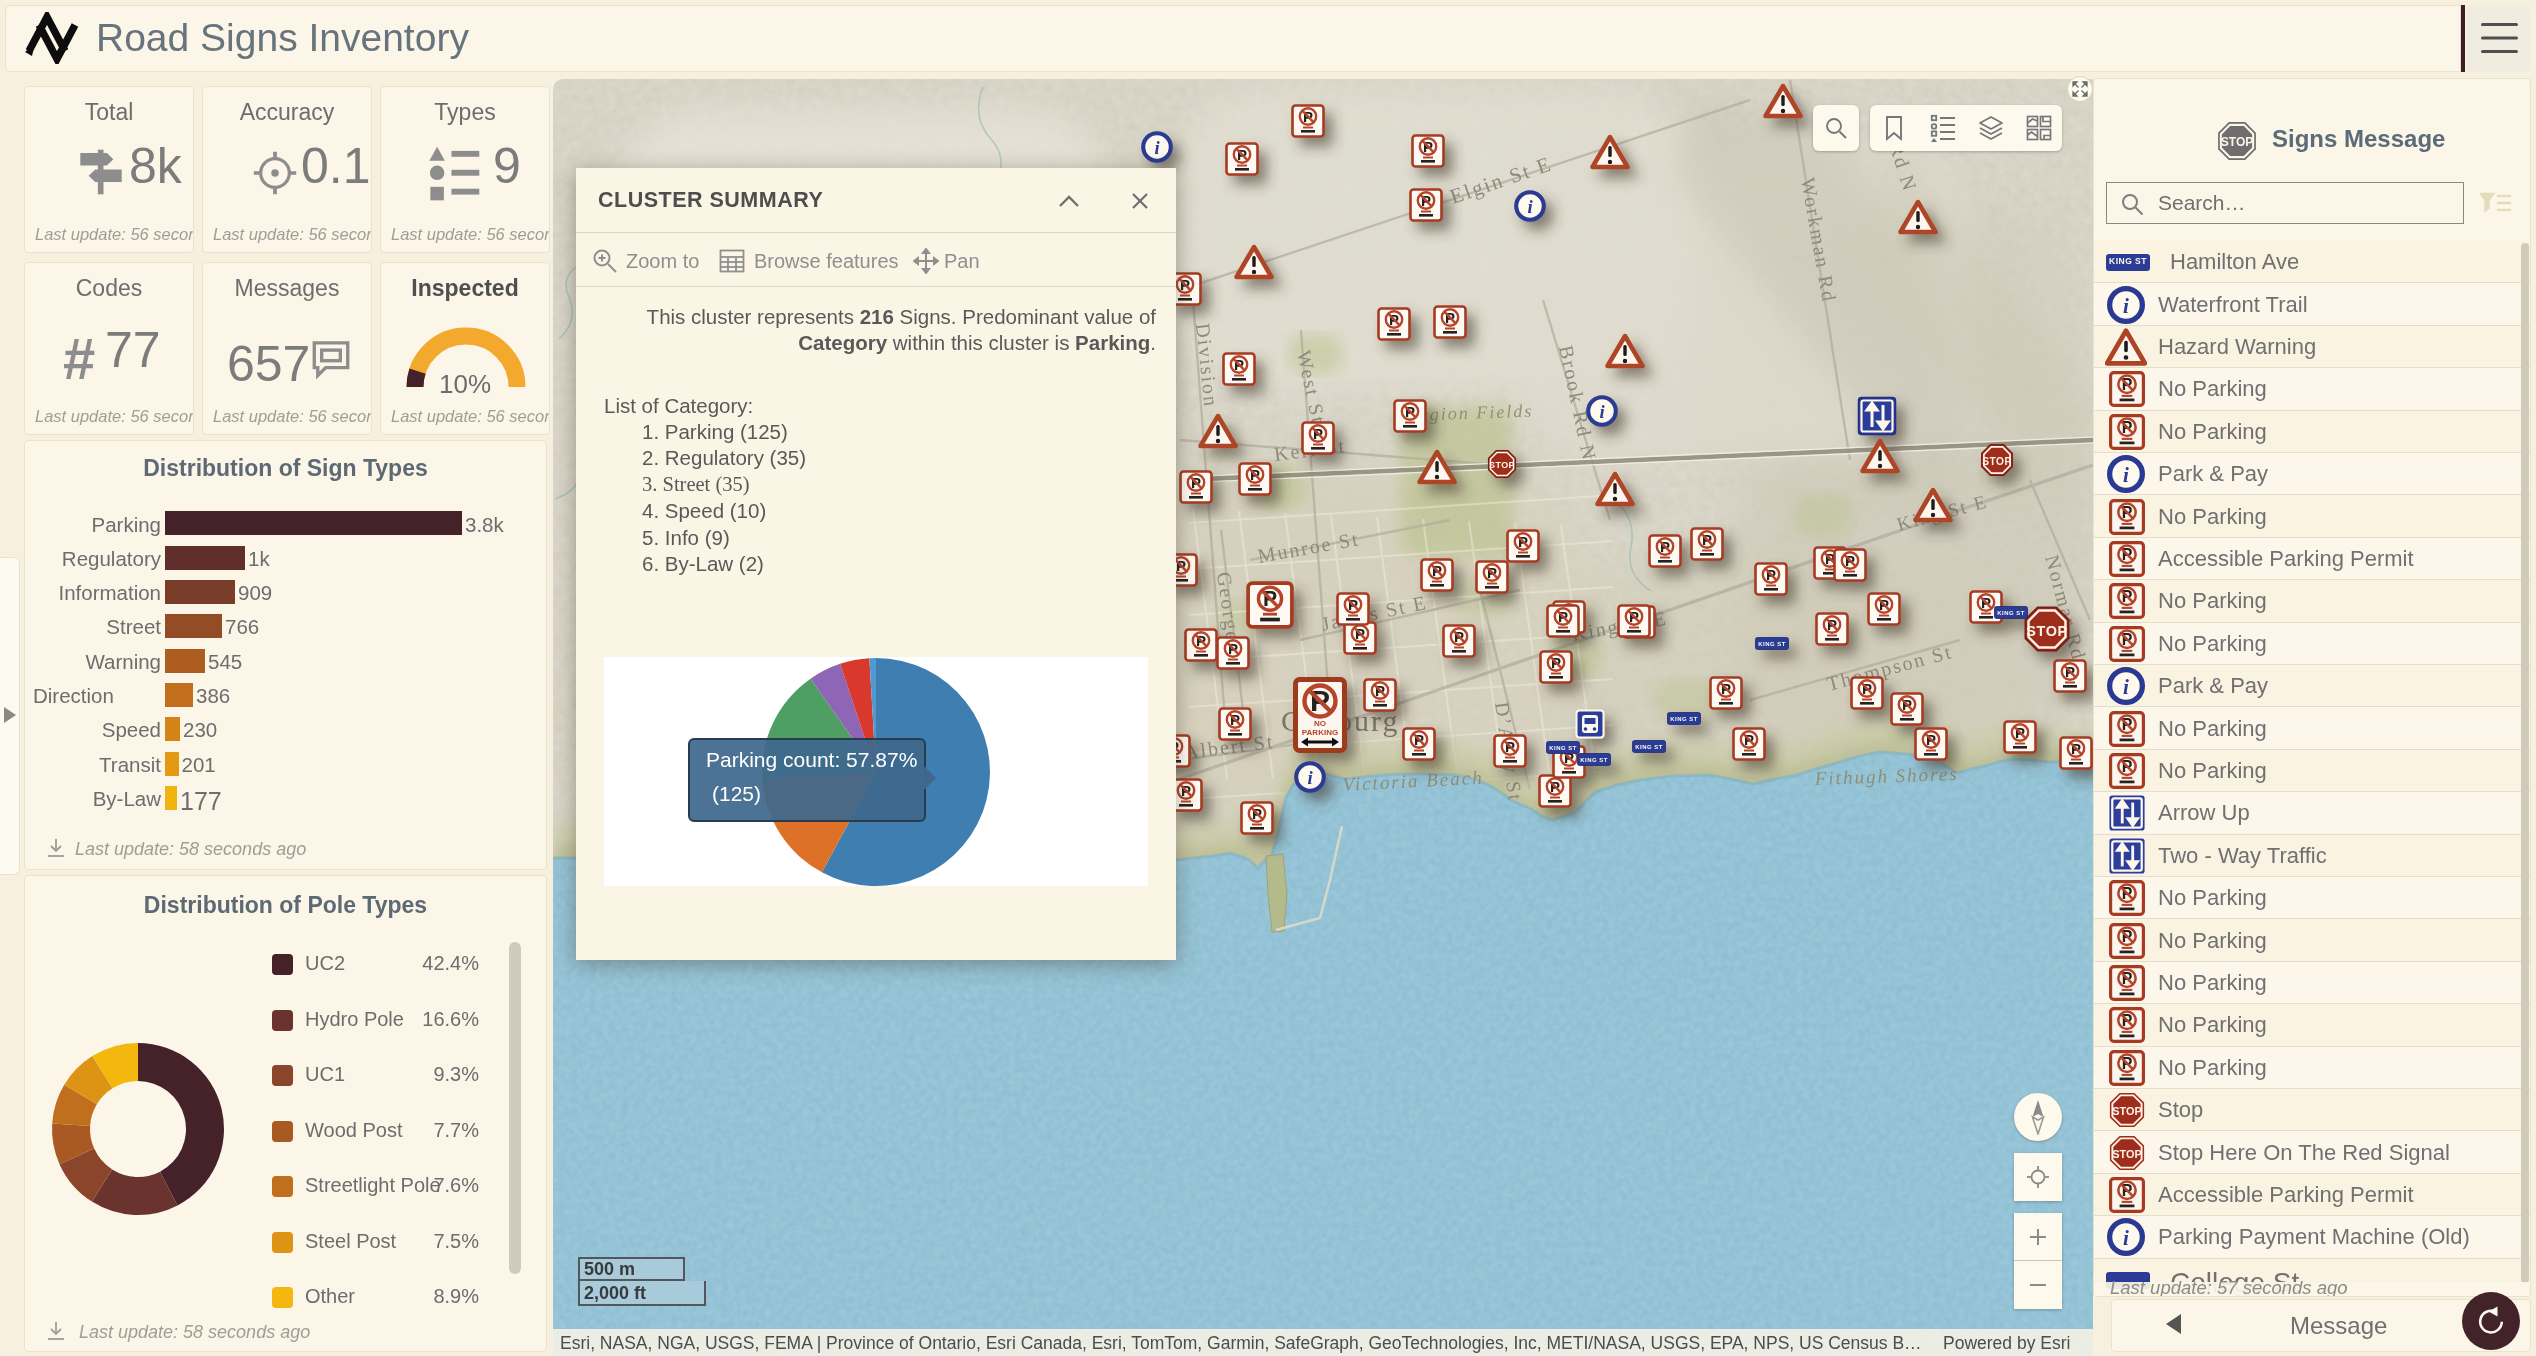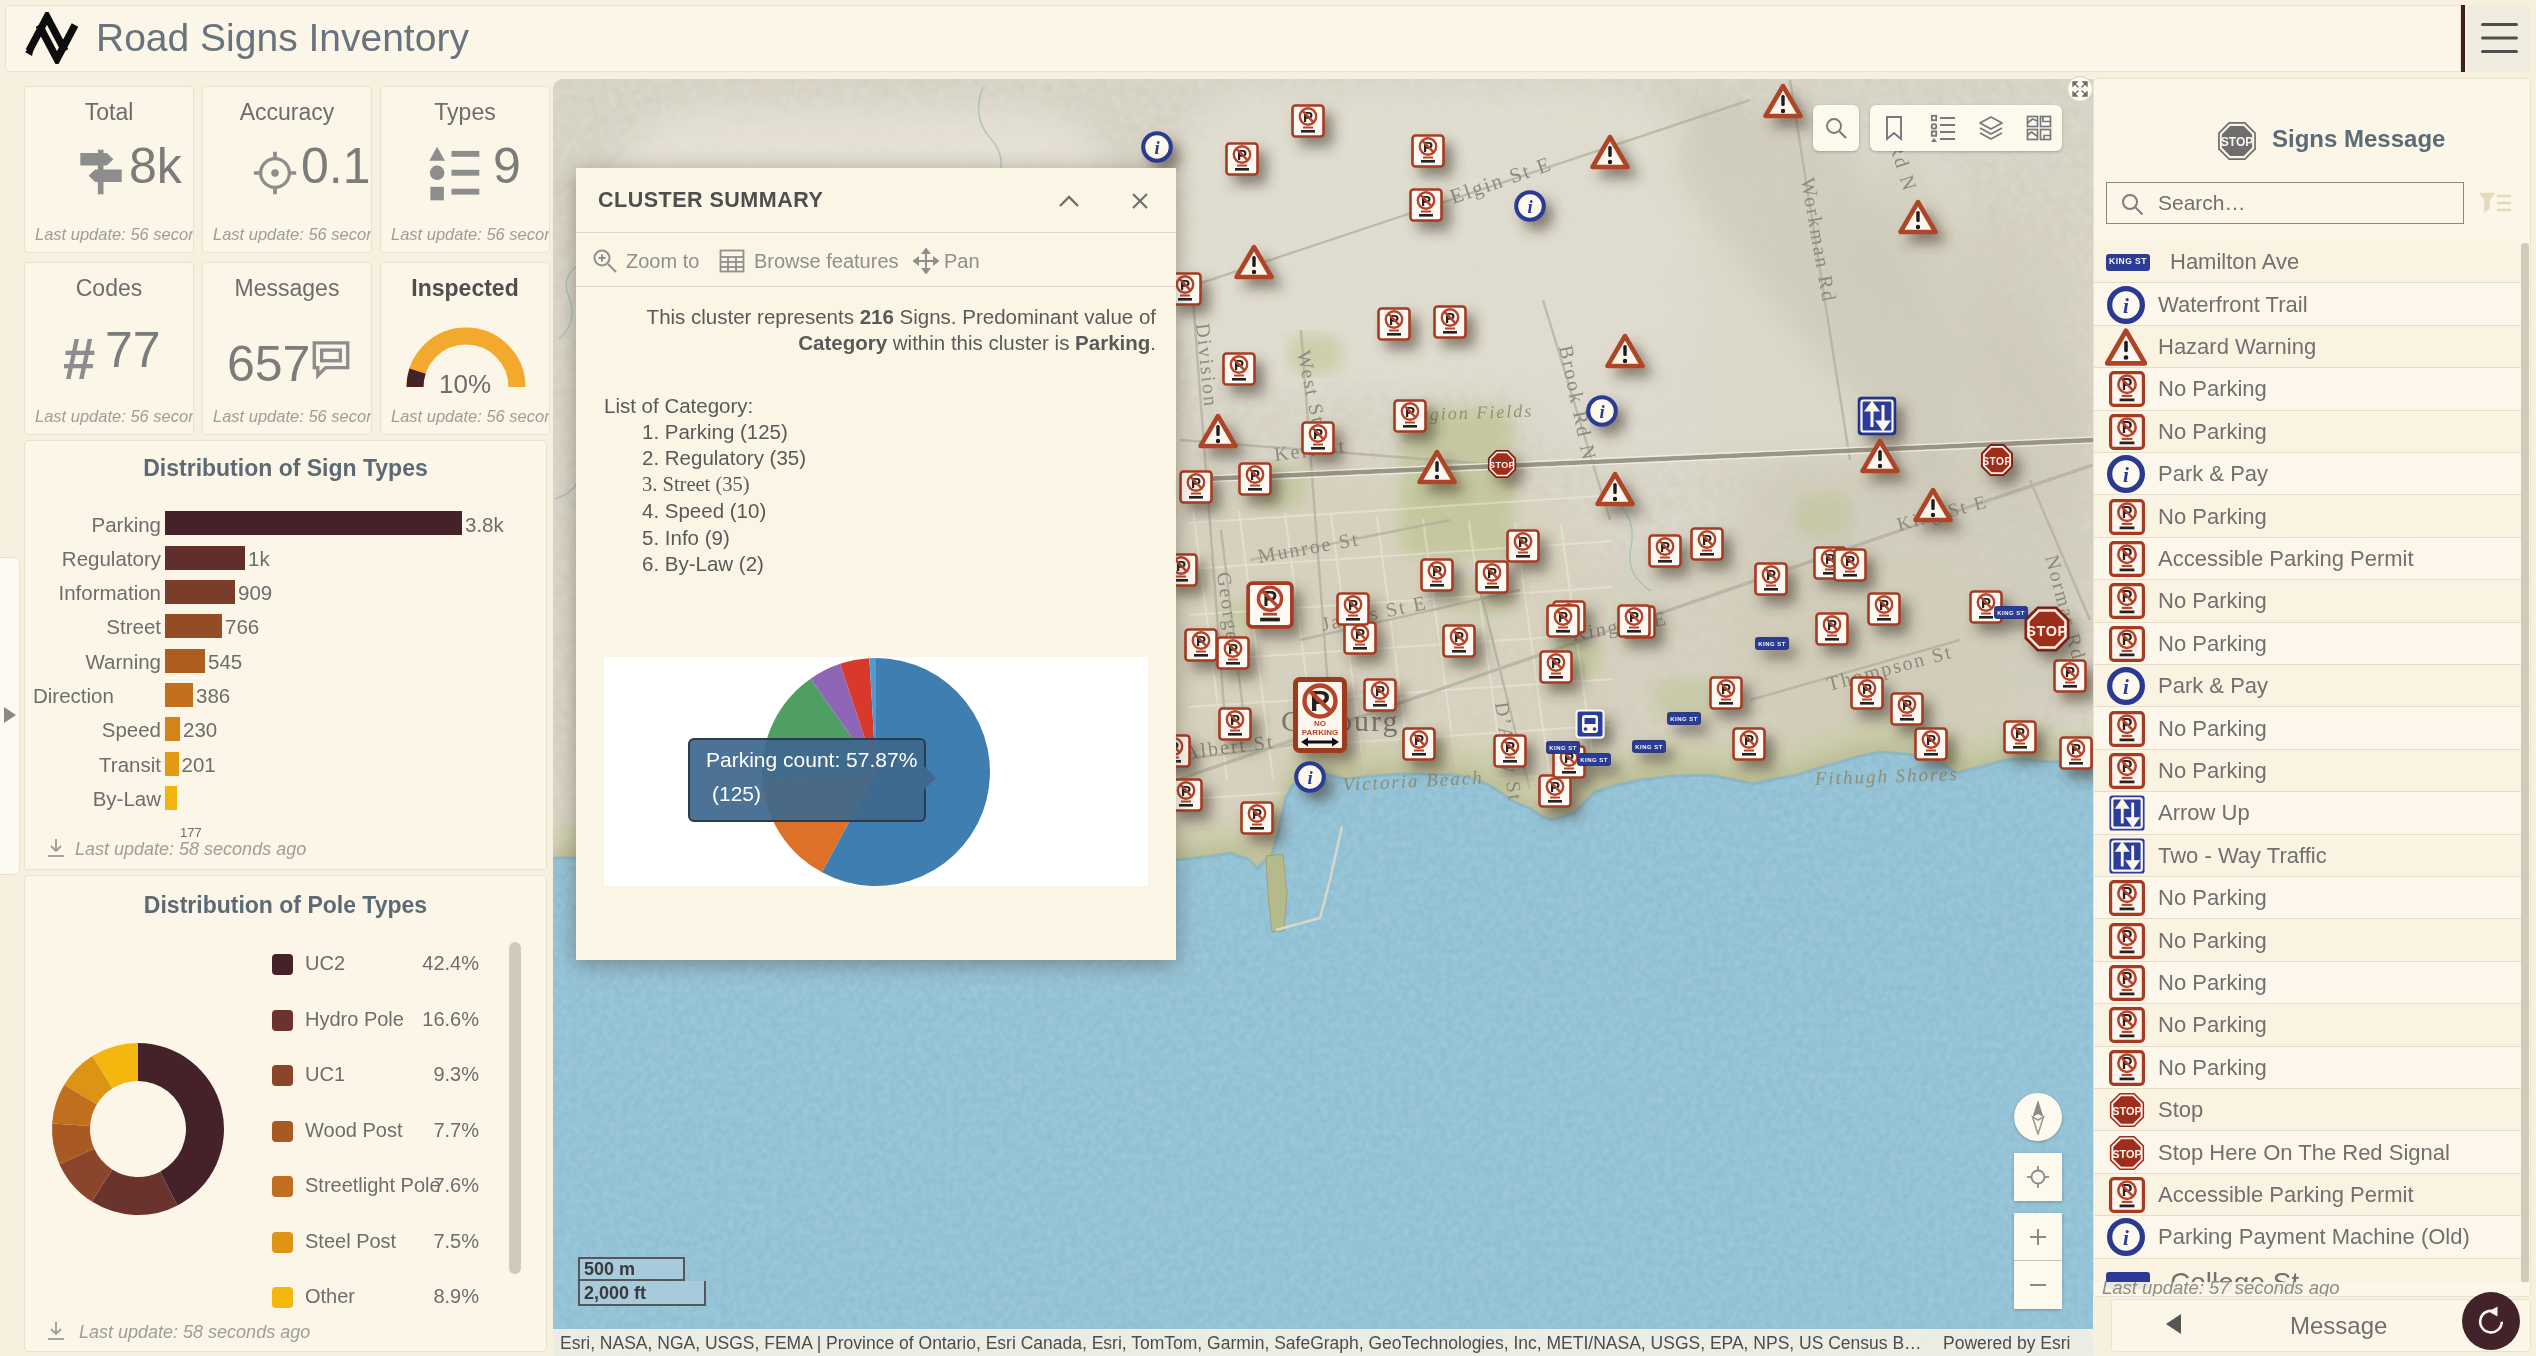--- a/index.html
+++ b/index.html
@@ -114,21 +114,21 @@
     <div class="abs" style="left:140px;top:242px;width:28px;height:24px;background:#c16f1c;"></div>
     <div class="abs" style="left:171px;top:243px;font-size:20.5px;color:#6d6d6d;">386</div>
     <div class="abs" style="left:8px;top:277px;width:128px;text-align:right;font-size:20.5px;color:#6d6d6d;">Speed</div>
     <div class="abs" style="left:140px;top:276px;width:15px;height:24px;background:#d48417;"></div>
     <div class="abs" style="left:158px;top:277px;font-size:20.5px;color:#6d6d6d;">230</div>
     <div class="abs" style="left:8px;top:312px;width:128px;text-align:right;font-size:20.5px;color:#6d6d6d;">Transit</div>
     <div class="abs" style="left:140px;top:311px;width:13.5px;height:24px;background:#e39a12;"></div>
     <div class="abs" style="left:156.5px;top:312px;font-size:20.5px;color:#6d6d6d;">201</div>
     <div class="abs" style="left:8px;top:346px;width:128px;text-align:right;font-size:20.5px;color:#6d6d6d;">By-Law</div>
     <div class="abs" style="left:140px;top:345px;width:12px;height:24px;background:#f1b30e;"></div>
-    <div class="abs" style="left:155px;top:346px;font-size:13px;color:#6d6d6d;margin-top:38px;">177</div>
+    <div class="abs" style="left:155px;top:346px;font-size:25px;color:#6d6d6d;">177</div>
     <svg class="abs" style="left:20px;top:396px" width="22" height="22" viewBox="0 0 22 22">
       <g stroke="#9e9e96" stroke-width="1.8" fill="none">
         <path d="M11,2 v11"></path>
         <path d="M6,9 l5,5 l5,-5"></path>
         <path d="M3,19 h16"></path>
       </g>
     </svg>
     <div class="lu" style="left:50px;top:398px;font-size:18px;">Last update: 58 seconds ago</div>
   </div>
 <div class="panel" style="left:24px;top:875px;width:523px;height:477px;">
@@ -799,21 +799,21 @@
     <svg class="abs" style="left:13px;top:1139.4px" width="38" height="38" viewBox="0 0 36 36">
       <circle cx="18" cy="18" r="15.5" fill="#fdf9ee" stroke="#2a3a92" stroke-width="5"></circle>
       <text x="18" y="26" font-family="Liberation Serif,serif" font-size="20" font-weight="bold" font-style="italic" fill="#2a3a92" text-anchor="middle">i</text>
     </svg>
     <div class="abs" style="left:64px;top:1145.4px;font-size:22px;color:#707070;">Parking Payment Machine (Old)</div>
     <div class="abs" style="left:0;top:1179.6px;width:436px;height:42.4px;background:#faf3e1;border-bottom:1px solid #e3ddc9;box-sizing:border-box;"></div>
     <div class="abs" style="left:12px;top:1192.8px;width:44px;height:17px;background:#2c3c96;border-radius:3px;"></div>
     <div class="abs" style="left:76px;top:1187.8px;font-size:28px;color:#707070;">College St</div>
     <div class="abs" style="left:427px;top:164px;width:8px;height:1040px;background:#cfcaba;border-radius:4px;"></div>
     <div class="abs" style="left:0;top:1203px;width:436px;height:15px;background:rgba(251,246,231,0.92);"></div>
-    <div class="abs" style="left:8px;top:1198px;font-size:18.5px;font-style:italic;color:#8c8c84;">Last update: 57 seconds ago</div>
+    <div class="abs" style="left:16px;top:1198px;font-size:18.5px;font-style:italic;color:#8c8c84;">Last update: 57 seconds ago</div>
   </div>
 <div class="abs" style="left:2111px;top:1299px;width:420px;height:53px;background:#fbf6e7;border:1px solid #e9e2cd;border-radius:4px;box-sizing:border-box;"></div>
 <div class="abs" style="left:2166px;top:1314px;width:0;height:0;border-right:15px solid #555;border-top:10px solid transparent;border-bottom:10px solid transparent;"></div>
 <div class="abs" style="left:2290px;top:1312px;font-size:24px;color:#6f6f6f;">Message</div>
 <div class="abs" style="left:2462px;top:1292px;width:58px;height:58px;border-radius:50%;background:#43232a;"></div>
 <svg class="abs" style="left:2475px;top:1305px" width="32" height="32" viewBox="0 0 32 32">
     <path d="M20.5,6.8 A10.8,10.8 0 1 0 26.8,16.8" fill="none" stroke="#fdf7ec" stroke-width="2.6"></path>
     <path d="M13.5,6.5 L22.5,1.5 L22.5,11.5 Z" fill="#fdf7ec"></path>
   </svg>
 <div class="abs" style="left:2067px;top:76px;width:26px;height:26px;border-radius:50%;background:#fdf9ec;border:1px solid #d8d2bf;box-sizing:border-box;"></div>

